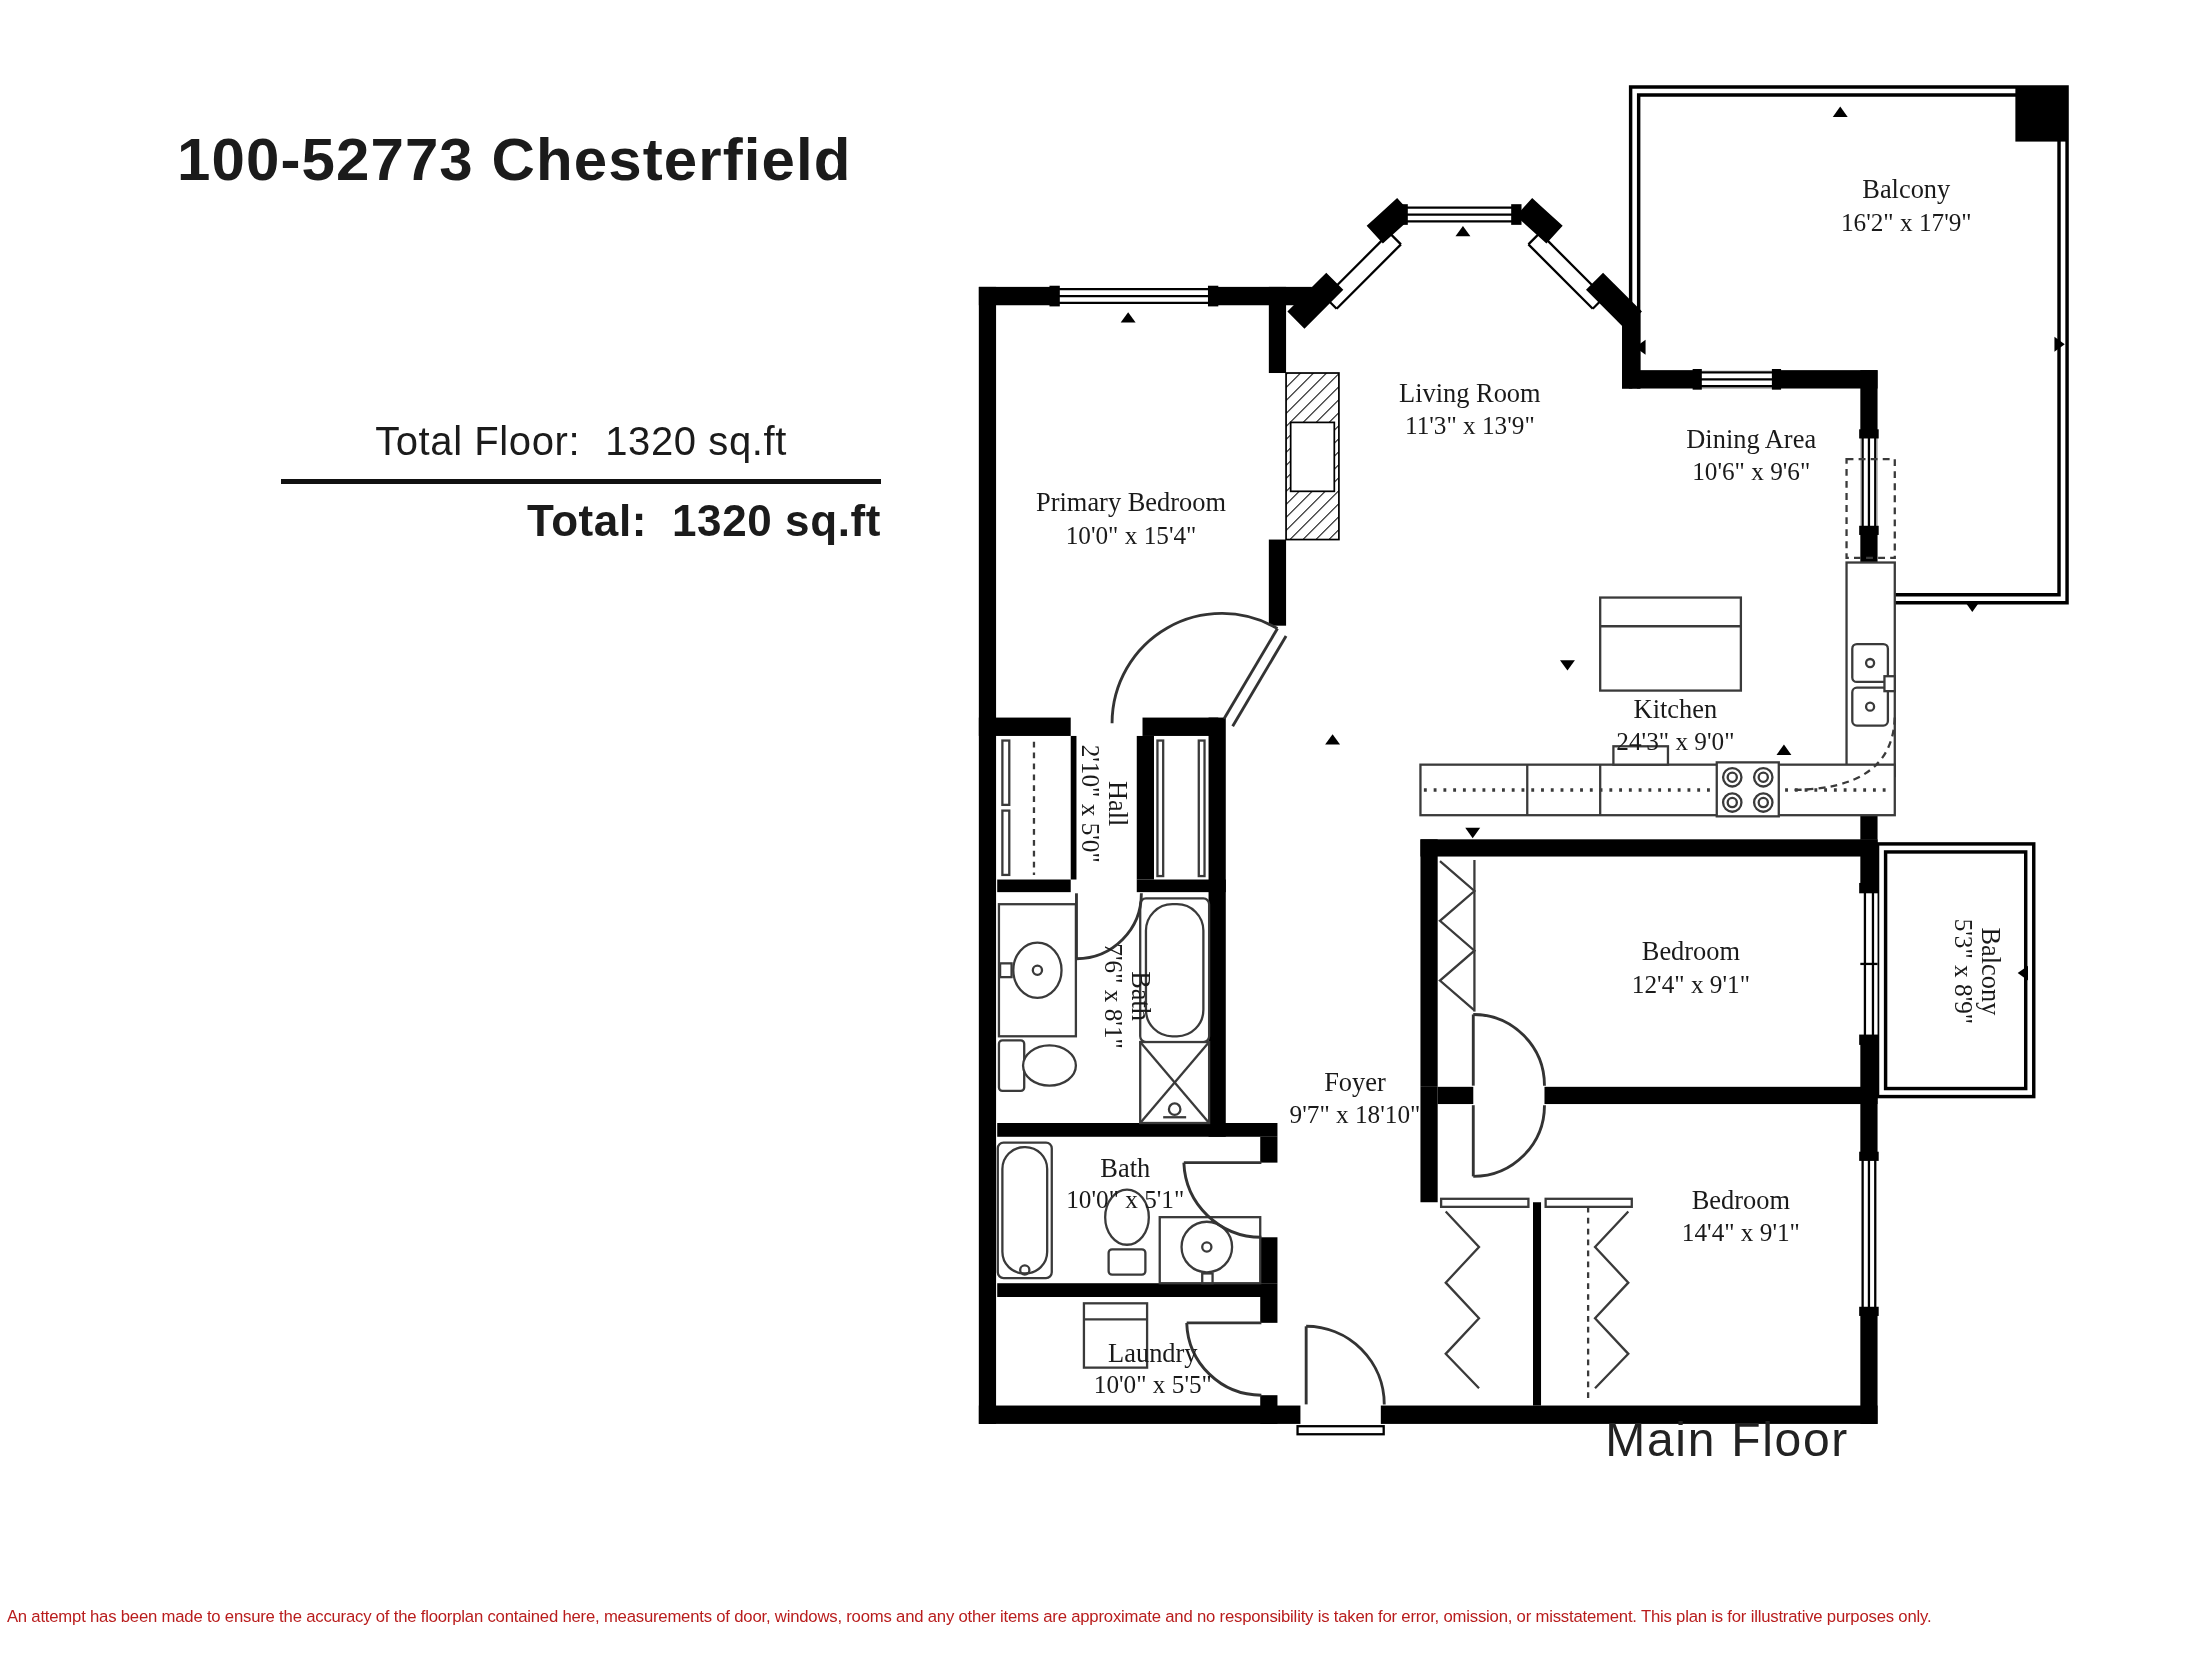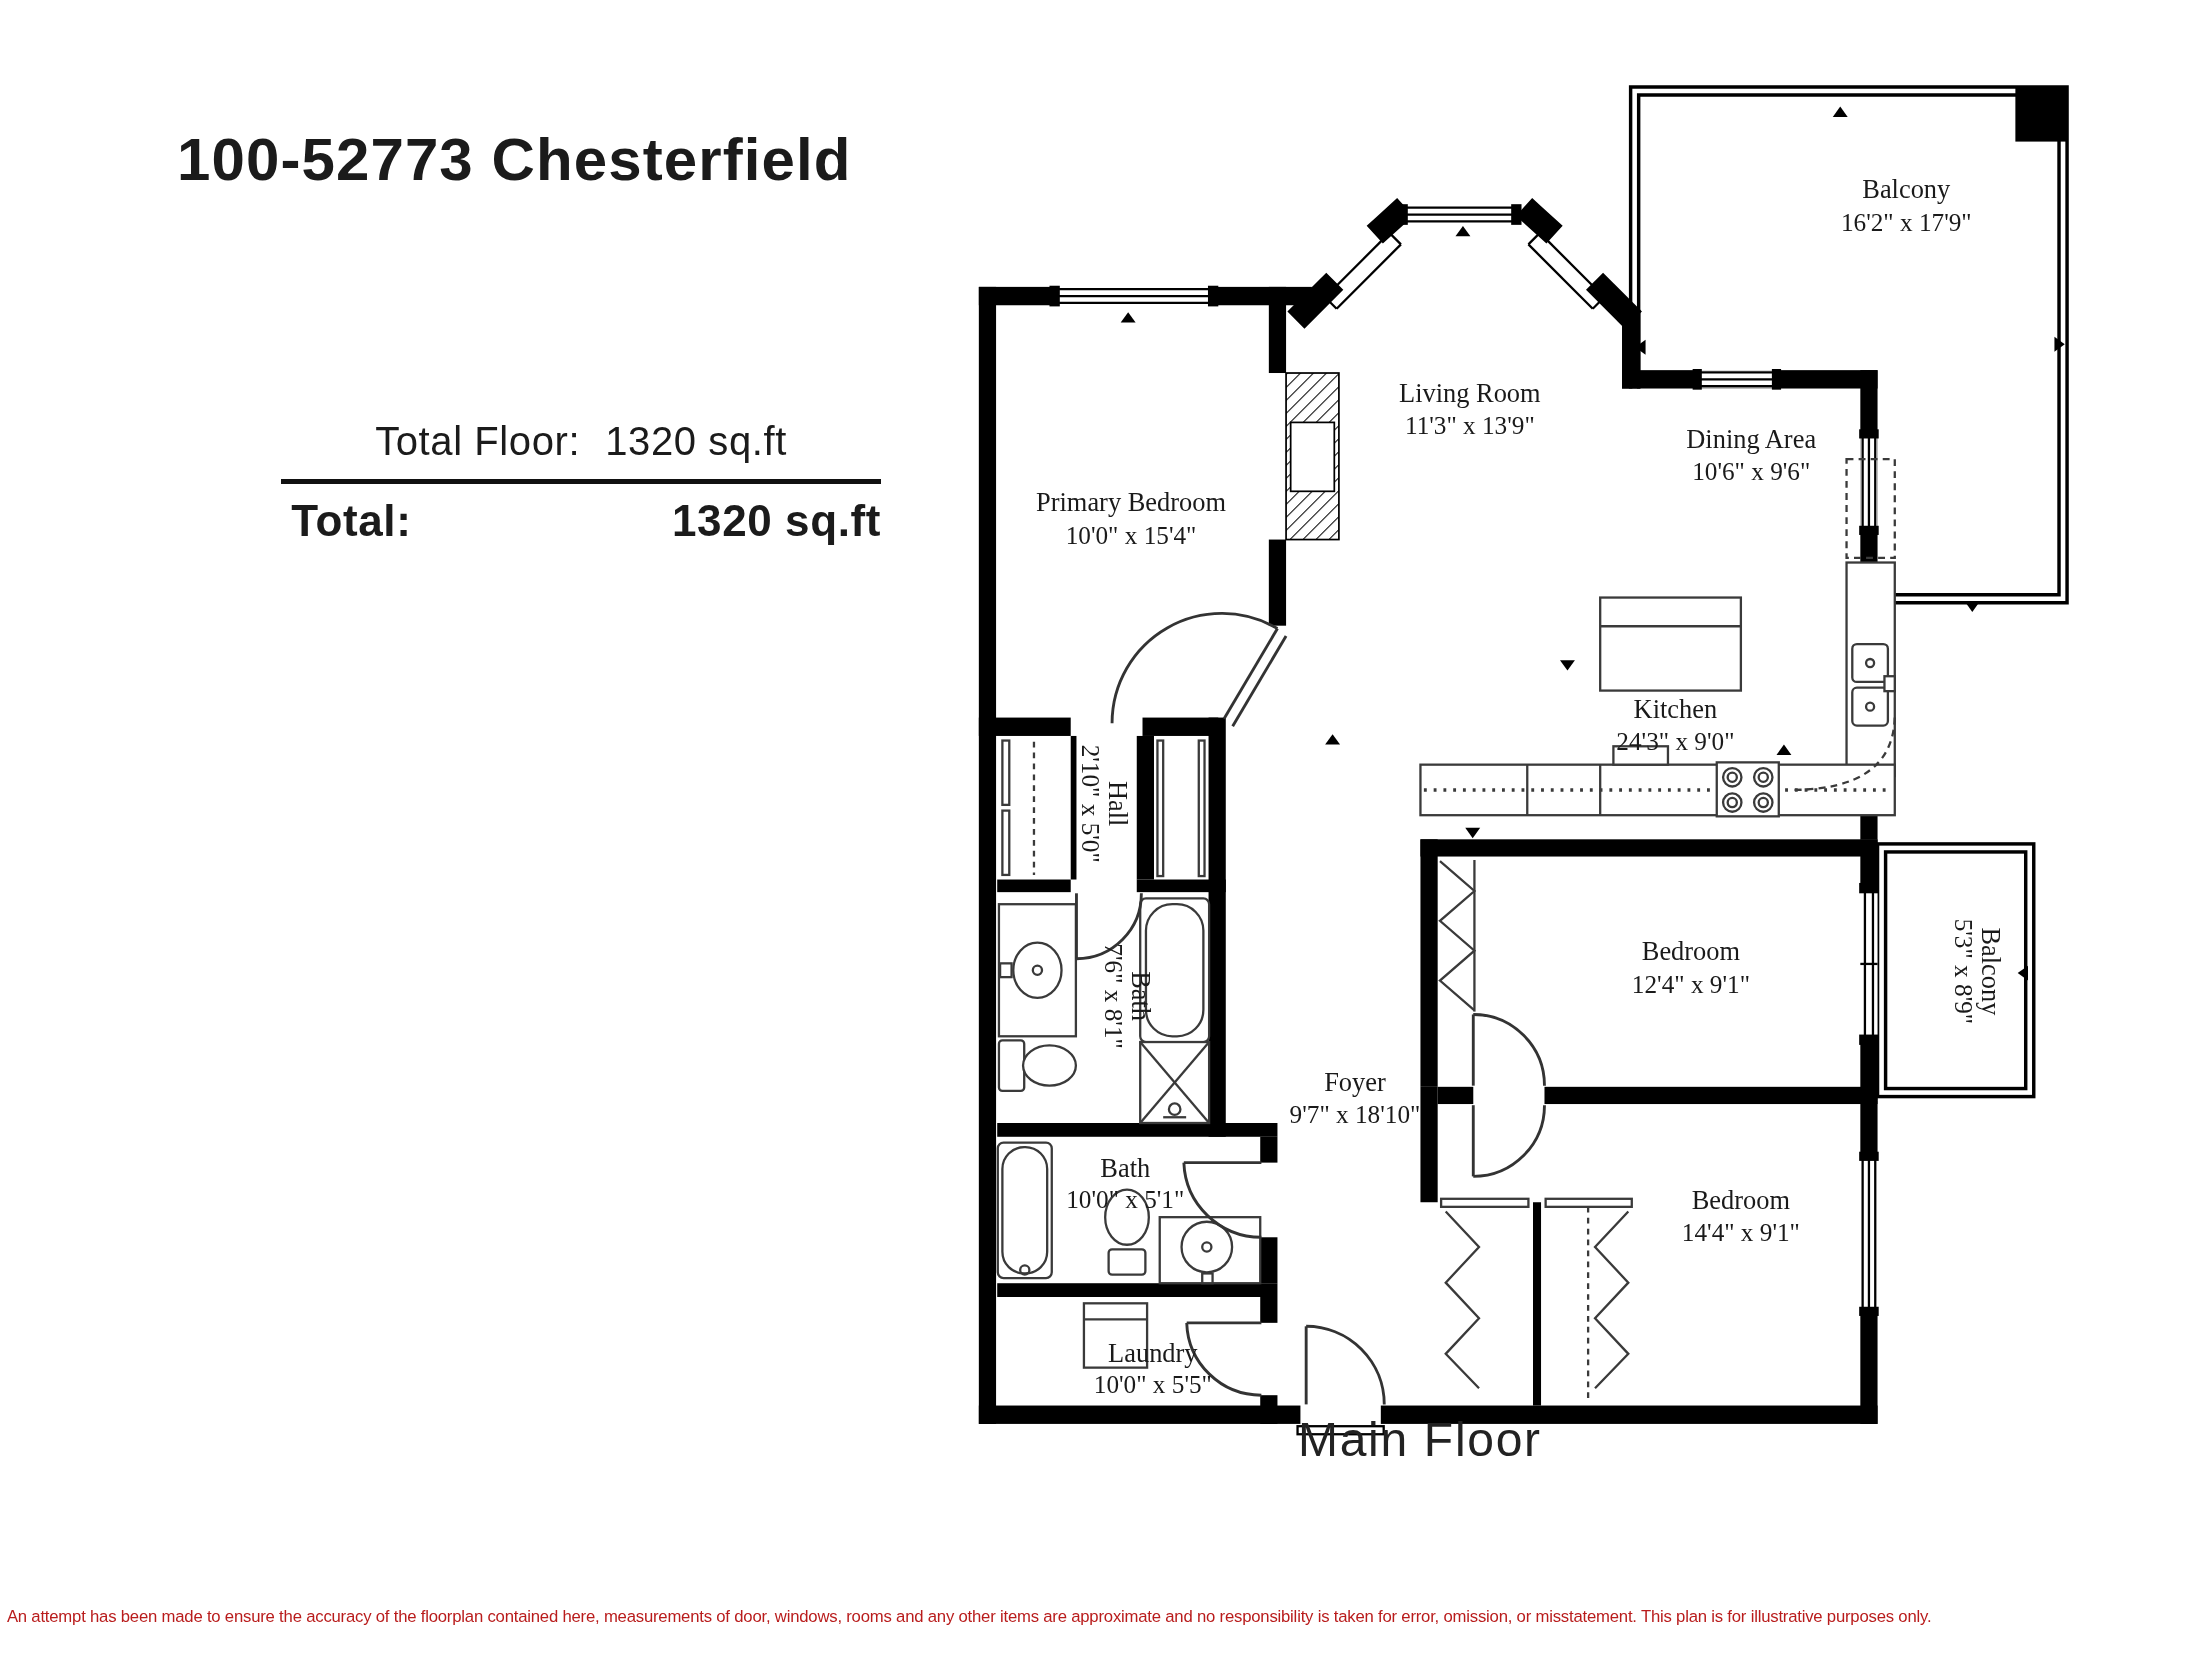--- a/index.html
+++ b/index.html
@@ -4,23 +4,23 @@
 <style>
   html,body{margin:0;padding:0;background:#ffffff;}
   body{width:2205px;height:1654px;position:relative;overflow:hidden;
        font-family:"Liberation Sans",sans-serif;color:#161616;}
   .title{position:absolute;left:177px;top:113px;font-size:60px;font-weight:600;
          letter-spacing:1.1px;line-height:1.55;color:#1b1b1b;}
   .summary{position:absolute;left:281px;top:419px;width:600px;}
   .summary .row{font-size:40px;font-weight:400;letter-spacing:0.6px;
                 display:flex;justify-content:center;gap:25px;color:#1b1b1b;}
   .summary .divider{height:4.6px;background:#111;margin:15px 0 12.6px 0;width:600px;}
-  .summary .row.total{font-size:44px;font-weight:700;justify-content:space-between;
+  .summary .row.total{font-size:44px;font-weight:700;justify-content:flex-end;
                       padding-left:10.3px;}
-  .floor-label{position:absolute;left:1298px;top:1412px;width:551px;text-align:left;
+  .floor-label{position:absolute;left:1298px;top:1412px;width:551px;text-align:right;
                font-size:48px;font-weight:500;letter-spacing:1.7px;color:#222;}
   .disclaimer{position:absolute;left:6.9px;top:1607px;width:2194px;font-size:16.7px;
               letter-spacing:-0.2px;white-space:nowrap;color:#b91c1c;}
   .plan{position:absolute;left:953px;top:57px;width:1160px;height:1436px;}
   svg text{font-family:"Liberation Serif",serif;fill:#1a1a1a;}
   svg .rname{font-size:46px;}
   svg .rdims{font-size:44px;}
 </style>
 </head>
 <body>

